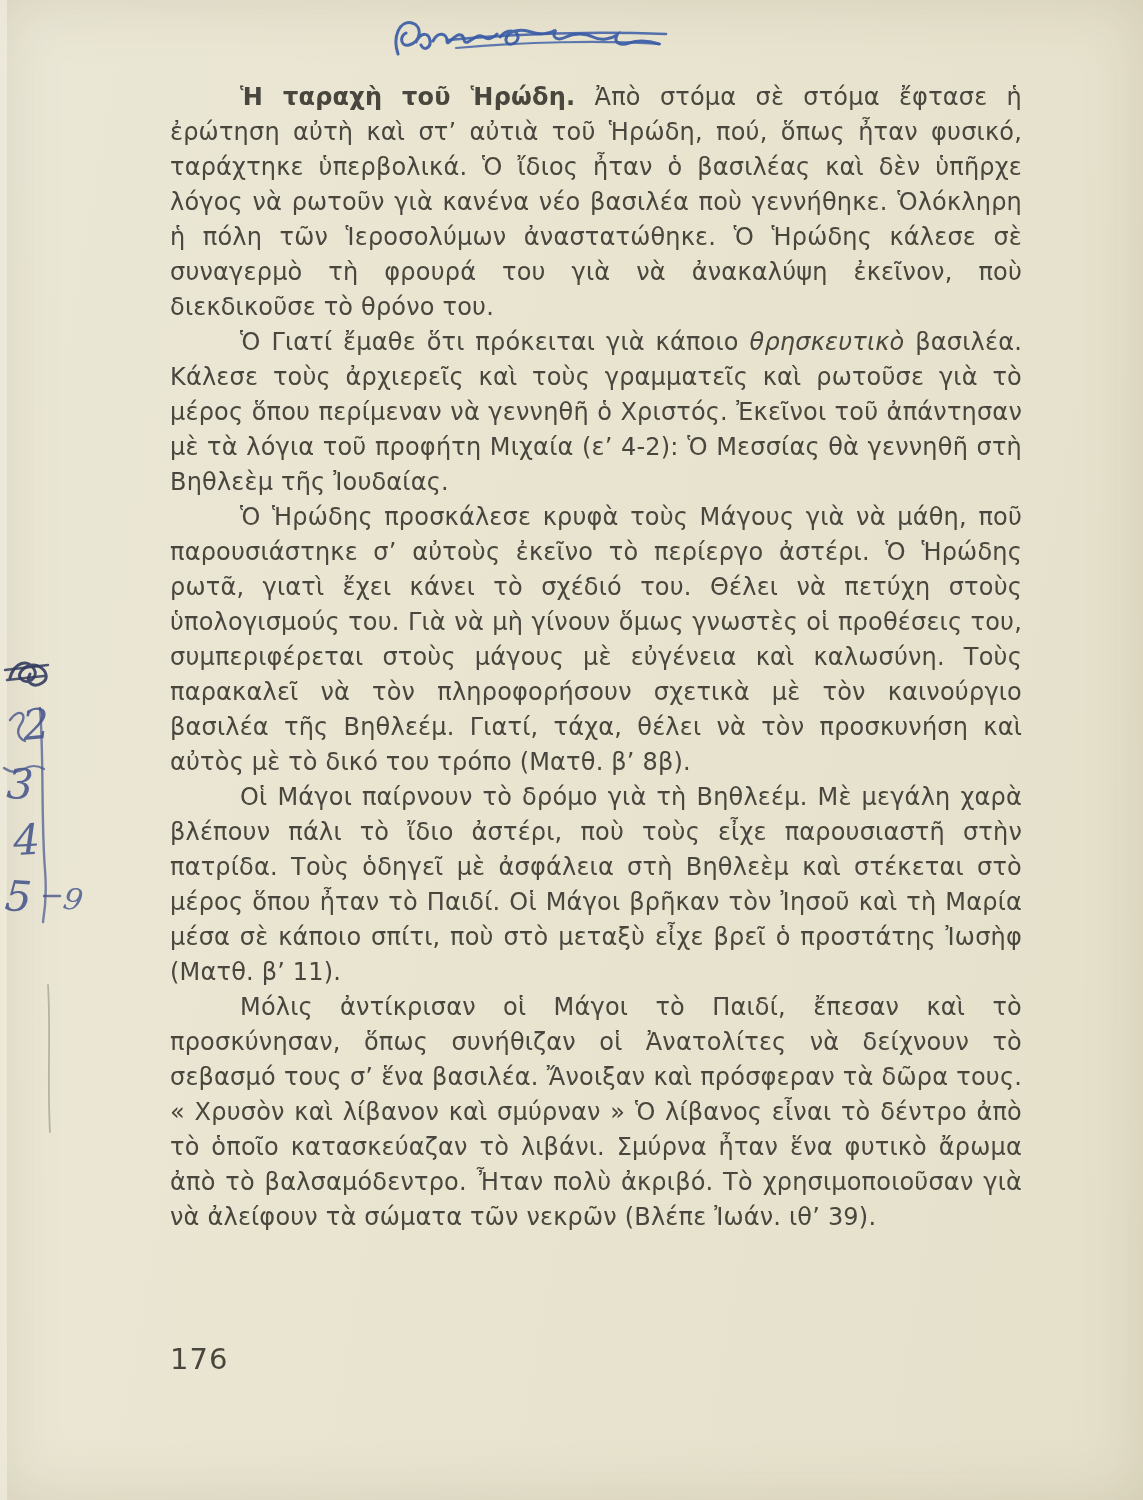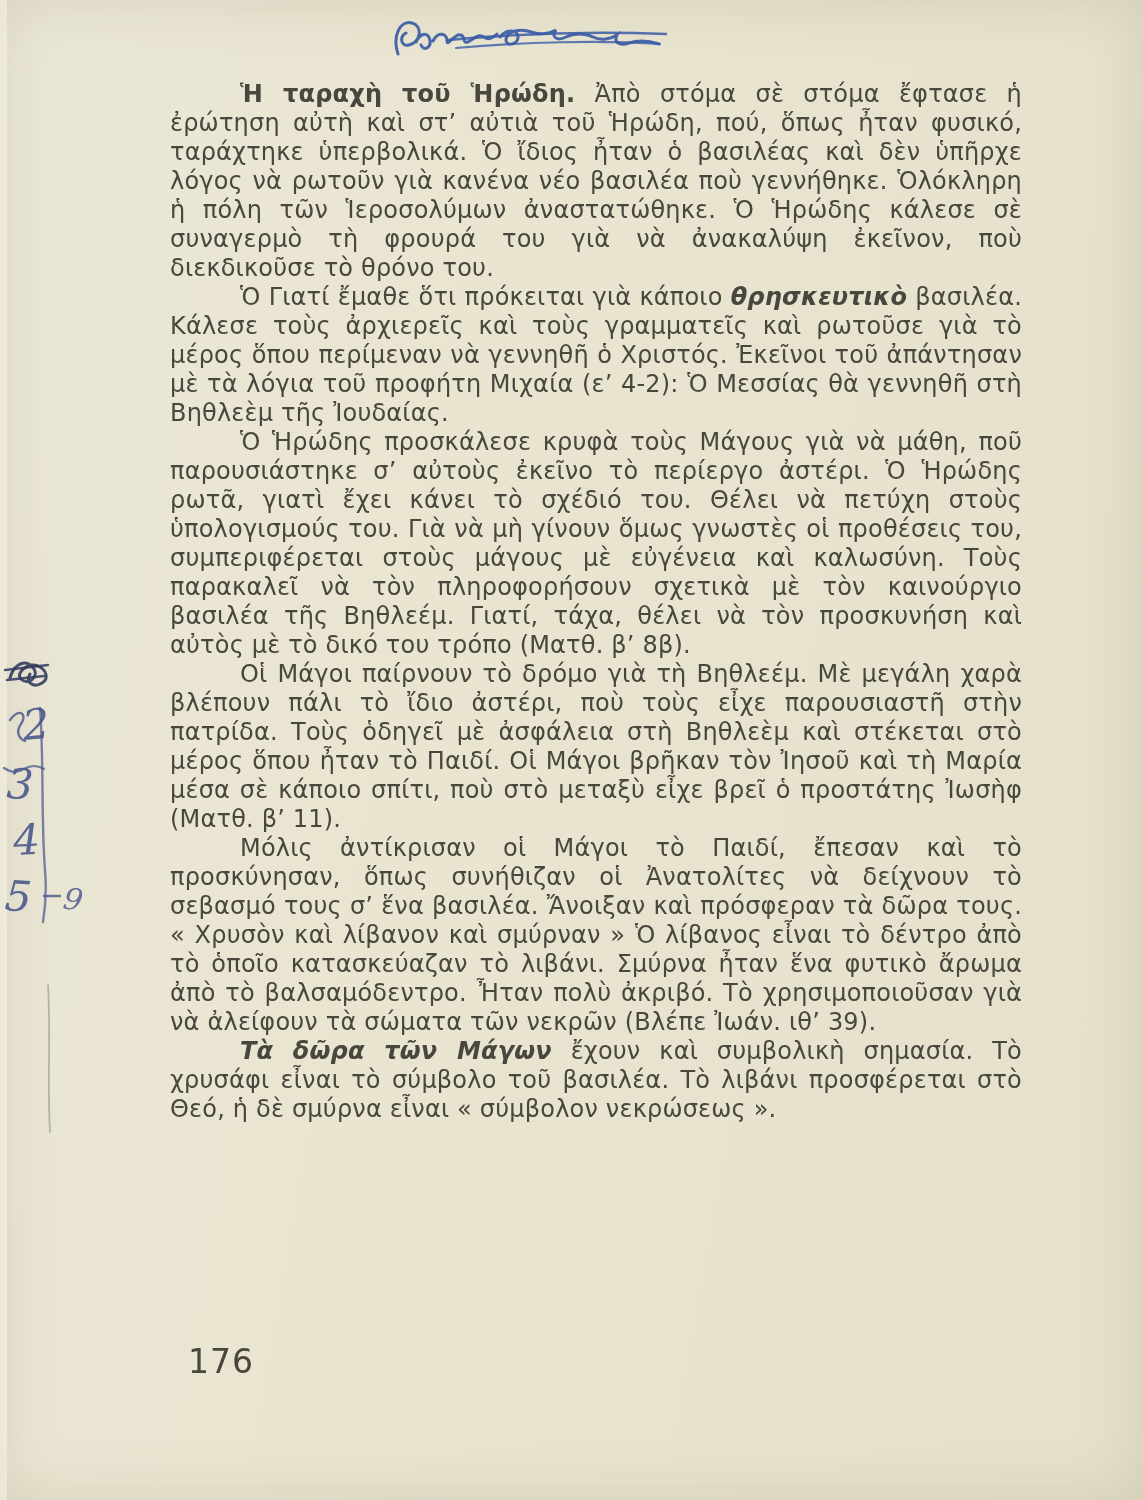--- a/index.html
+++ b/index.html
@@ -23,39 +23,38 @@
     background: #f1eee0;
     opacity: 0.7;
   }
   .text-column {
     position: absolute;
     left: 170px;
     top: 80px;
     width: 852px;
     color: #49463e;
     font-size: 24px;
-    line-height: 29px;
+    line-height: 35px;
     text-align: justify;
     letter-spacing: 0.2px;
   }
   .para {
     margin: 0;
     text-indent: 70px;
   }
   .seg-normal { font-style: normal; font-weight: normal; }
   .seg-bold   { font-weight: bold; }
-  .seg-italic { font-style: italic; font-weight: bold; }
+  .seg-italic { font-style: italic; }
   .page-number {
     position: absolute;
     left: 170px;
     top: 1342px;
-    font-size: 33px;
+    font-size: 29px;
     color: #49463e;
     letter-spacing: 1px;
-    margin-left: 18px;
   }
   .top-scribble {
     position: absolute;
     left: 390px;
     top: 14px;
     width: 285px;
     height: 52px;
   }
   .margin-annotations {
     position: absolute;
@@ -110,18 +109,17 @@
 
     <path d="M48 345 C 51 395 47 440 50 492" stroke="#8b8b7f" stroke-width="1.8" fill="none" stroke-linecap="round" opacity="0.55"></path>
   </svg>
 
   <div class="text-column" id="text-column">
       <p class="para"><span class="seg-bold">Ἡ ταραχὴ τοῦ Ἡρώδη.</span><span class="seg-normal"> Ἀπὸ στόμα σὲ στόμα ἔφτασε ἡ ἐρώτηση αὐτὴ καὶ στ’ αὐτιὰ τοῦ Ἡρώδη, πού, ὅπως ἦταν φυσικό, ταράχτηκε ὑπερβολικά. Ὁ ἴδιος ἦταν ὁ βασιλέας καὶ δὲν ὑπῆρχε λόγος νὰ ρωτοῦν γιὰ κανένα νέο βασιλέα ποὺ γεννήθηκε. Ὁλόκληρη ἡ πόλη τῶν Ἱεροσολύμων ἀναστατώθηκε. Ὁ Ἡρώδης κάλεσε σὲ συναγερμὸ τὴ φρουρά του γιὰ νὰ ἀνακαλύψη ἐκεῖνον, ποὺ διεκδικοῦσε τὸ θρόνο του.</span></p>
       <p class="para"><span class="seg-normal">Ὁ Γιατί ἔμαθε ὅτι πρόκειται γιὰ κάποιο </span><span class="seg-italic">θρησκευτικὸ</span><span class="seg-normal"> βασιλέα. Κάλεσε τοὺς ἀρχιερεῖς καὶ τοὺς γραμματεῖς καὶ ρωτοῦσε γιὰ τὸ μέρος ὅπου περίμεναν νὰ γεννηθῆ ὁ Χριστός. Ἐκεῖνοι τοῦ ἀπάντησαν μὲ τὰ λόγια τοῦ προφήτη Μιχαία (ε’ 4-2): Ὁ Μεσσίας θὰ γεννηθῆ στὴ Βηθλεὲμ τῆς Ἰουδαίας.</span></p>
       <p class="para"><span class="seg-normal">Ὁ Ἡρώδης προσκάλεσε κρυφὰ τοὺς Μάγους γιὰ νὰ μάθη, ποῦ παρουσιάστηκε σ’ αὐτοὺς ἐκεῖνο τὸ περίεργο ἀστέρι. Ὁ Ἡρώδης ρωτᾶ, γιατὶ ἔχει κάνει τὸ σχέδιό του. Θέλει νὰ πετύχη στοὺς ὑπολογισμούς του. Γιὰ νὰ μὴ γίνουν ὅμως γνωστὲς οἱ προθέσεις του, συμπεριφέρεται στοὺς μάγους μὲ εὐγένεια καὶ καλωσύνη. Τοὺς παρακαλεῖ νὰ τὸν πληροφορήσουν σχετικὰ μὲ τὸν καινούργιο βασιλέα τῆς Βηθλεέμ. Γιατί, τάχα, θέλει νὰ τὸν προσκυνήση καὶ αὐτὸς μὲ τὸ δικό του τρόπο (Ματθ. β’ 8β).</span></p>
       <p class="para"><span class="seg-normal">Οἱ Μάγοι παίρνουν τὸ δρόμο γιὰ τὴ Βηθλεέμ. Μὲ μεγάλη χαρὰ βλέπουν πάλι τὸ ἴδιο ἀστέρι, ποὺ τοὺς εἶχε παρουσιαστῆ στὴν πατρίδα. Τοὺς ὁδηγεῖ μὲ ἀσφάλεια στὴ Βηθλεὲμ καὶ στέκεται στὸ μέρος ὅπου ἦταν τὸ Παιδί. Οἱ Μάγοι βρῆκαν τὸν Ἰησοῦ καὶ τὴ Μαρία μέσα σὲ κάποιο σπίτι, ποὺ στὸ μεταξὺ εἶχε βρεῖ ὁ προστάτης Ἰωσὴφ (Ματθ. β’ 11).</span></p>
       <p class="para"><span class="seg-normal">Μόλις ἀντίκρισαν οἱ Μάγοι τὸ Παιδί, ἔπεσαν καὶ τὸ προσκύνησαν, ὅπως συνήθιζαν οἱ Ἀνατολίτες νὰ δείχνουν τὸ σεβασμό τους σ’ ἕνα βασιλέα. Ἄνοιξαν καὶ πρόσφεραν τὰ δῶρα τους. « Χρυσὸν καὶ λίβανον καὶ σμύρναν » Ὁ λίβανος εἶναι τὸ δέντρο ἀπὸ τὸ ὁποῖο κατασκεύαζαν τὸ λιβάνι. Σμύρνα ἦταν ἕνα φυτικὸ ἄρωμα ἀπὸ τὸ βαλσαμόδεντρο. Ἦταν πολὺ ἀκριβό. Τὸ χρησιμοποιοῦσαν γιὰ νὰ ἀλείφουν τὰ σώματα τῶν νεκρῶν (Βλέπε Ἰωάν. ιθ’ 39).</span></p>
-      <p class="para"><span class="seg-italic">Τὰ δῶρα τῶν Μάγων</span><span class="seg-normal"> ἔχουν καὶ συμβολικὴ σημασία. Τὸ χρυσάφι εἶναι τὸ σύμβολο τοῦ βασιλέα. Τὸ λιβάνι προσφέρεται στὸ Θεό, ἡ δὲ σμύρνα εἶναι « σύμβολον νεκρώσεως ».</span></p>
     </div>
 
   <div class="page-number">176</div>
 
 </div>
 
 </body></html>

